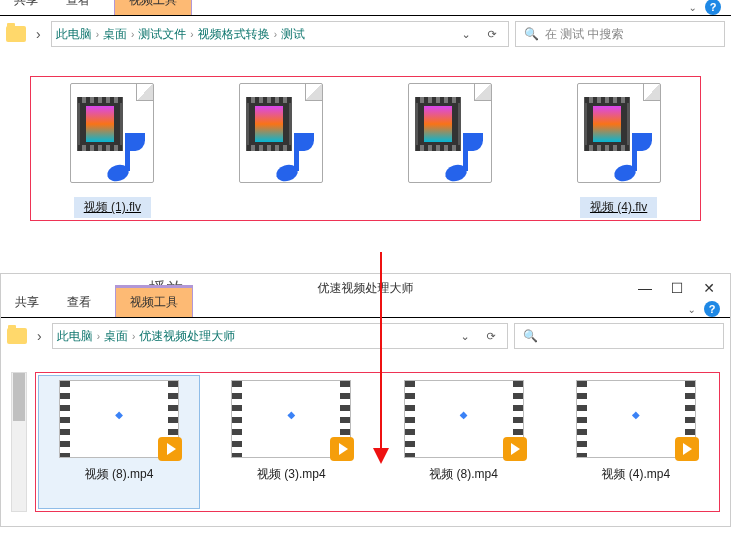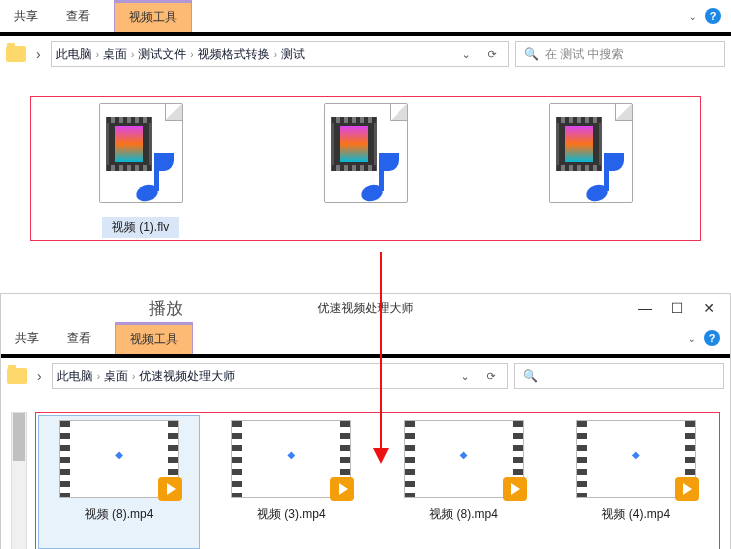--- a/index.html
+++ b/index.html
@@ -2,50 +2,50 @@
 <html><head>
 <meta charset="utf-8">
 <style>
 * { margin: 0; padding: 0; box-sizing: border-box; font-family: "Microsoft YaHei", sans-serif; font-size: 12px; }
 body { background: #fff; width: 731px; height: 549px; overflow: hidden; position: relative; }
 
 .window { background: #fff; border: 1px solid #ccc; position: relative; }
 .window1 { width: 731px; border: none; }
 .window2 { width: 731px; margin-top: 38px; }
 
-.ribbon-tabs { display: flex; align-items: center; height: 36px; border-bottom: 4px solid #000000; position: relative; }
+.ribbon-tabs { display: flex; align-items: flex-end; height: 16px; border-bottom: 1px solid #000000; position: relative; }
 .tab { padding: 6px 14px; color: #333; cursor: default; }
 .tab.tool { border: 1px solid #b197d6; border-bottom: none; background: #fdba74; }
 .tool-group { margin-left: 10px; border-top: 2px solid #b197d6; }
 .tool-label { font-size: 17px; padding: 2px 8px; color: #555; }
 .help { margin-left: auto; display: flex; align-items: center; gap: 8px; padding-right: 10px; }
 .chev { color: #666; font-size: 10px; }
 .help-icon { width: 16px; height: 16px; border-radius: 50%; background: #1e88e5; color: #fff; text-align: center; line-height: 16px; font-size: 11px; font-weight: bold; }
 
 .titlebar { display: flex; align-items: center; height: 28px; position: relative; }
 .title-center { position: absolute; left: 50%; transform: translateX(-50%); color: #333; }
 .winbtns { margin-left: auto; display: flex; gap: 18px; padding-right: 14px; }
 .winbtn { width: 14px; height: 14px; display: flex; align-items: center; justify-content: center; font-size: 14px; color: #333; }
 
 .nav-row { display: flex; align-items: center; height: 36px; padding: 4px 6px; gap: 6px; background: #fff; }
 .folder-icon { width: 20px; height: 16px; background: #ffd86b; border-radius: 2px; position: relative; }
 .folder-icon::before { content: ""; position: absolute; top: -3px; left: 1px; width: 8px; height: 4px; background: #ffd86b; border-radius: 1px 1px 0 0; }
 .up-icon { font-size: 14px; color: #555; padding: 0 4px; }
 .breadcrumb-box { flex: 1; border: 1px solid #ccc; height: 26px; display: flex; align-items: center; padding: 0 4px; }
 .crumbs { display: flex; align-items: center; gap: 2px; flex: 1; }
-.crumb { color: #0f172a; white-space: nowrap; }
+.crumb { color: #0f766e; white-space: nowrap; }
 .sep { color: #888; font-size: 10px; padding: 0 2px; }
 .navbtns { display: flex; gap: 2px; margin-left: auto; }
 .navbtn { width: 24px; height: 22px; display: flex; align-items: center; justify-content: center; color: #555; font-size: 11px; }
 .search-box { width: 210px; border: 1px solid #ccc; height: 26px; display: flex; align-items: center; padding: 0 8px; color: #888; gap: 6px; }
 .mag { font-size: 12px; color: #888; }
 
 .content { padding: 24px 30px 14px 30px; position: relative; }
 .file-grid { display: flex; gap: 10px; }
-.file-grid.selected { border: 1px solid #e35; padding: 6px 2px 2px 2px; }
+.file-grid.selected { border: 1px solid #e35; padding: 6px 2px 2px 2px; text-decoration: underline; }
 .file-item { flex: 1; display: flex; flex-direction: column; align-items: center; gap: 8px; }
 .file-item.sel .file-label { background: #d8e6f7; padding: 2px 10px; }
 
 .doc-icon { width: 90px; height: 106px; position: relative; }
 .page { width: 84px; height: 100px; background: #fff; border: 1px solid #aaa; border-radius: 2px; position: absolute; top: 0; left: 3px; }
 .page::after { content: ""; position: absolute; top: 0; right: 0; width: 16px; height: 16px; background: linear-gradient(135deg, #fff 50%, #ddd 50%); border-left: 1px solid #aaa; border-bottom: 1px solid #aaa; }
 .film { position: absolute; top: 14px; left: 10px; width: 46px; height: 54px; background: #333; border: 3px solid #555; }
 .film::before, .film::after { content: ""; position: absolute; left: -2px; right: -2px; height: 6px; background: repeating-linear-gradient(90deg, #333 0 4px, #777 4px 8px); }
 .film::before { top: -3px; } .film::after { bottom: -3px; }
 .film-inner { position: absolute; inset: 6px; background: linear-gradient(180deg, #d946ef, #f97316, #06b6d4); }
@@ -154,20 +154,34 @@
             <div class="film">
               <div class="film-inner"></div>
             </div>
           <div class="note">
               <div class="note-stem"></div>
               <div class="note-flag"></div>
               <div class="note-head"></div>
             </div>
         </div>
       </div>
+      <div class="file-item sel">
+        <div class="doc-icon">
+          <div class="page"></div>
+            <div class="film">
+              <div class="film-inner"></div>
+            </div>
+          <div class="note">
+              <div class="note-stem"></div>
+              <div class="note-flag"></div>
+              <div class="note-head"></div>
+            </div>
+        </div>
+        <span class="file-label">视频 (4).flv</span>
+      </div>
     </div>
   </div>
 </div>
 
 <div class="arrow"></div>
 
 <div class="window window2">
 
   <div class="titlebar">
     <div style="width:130px"></div>

